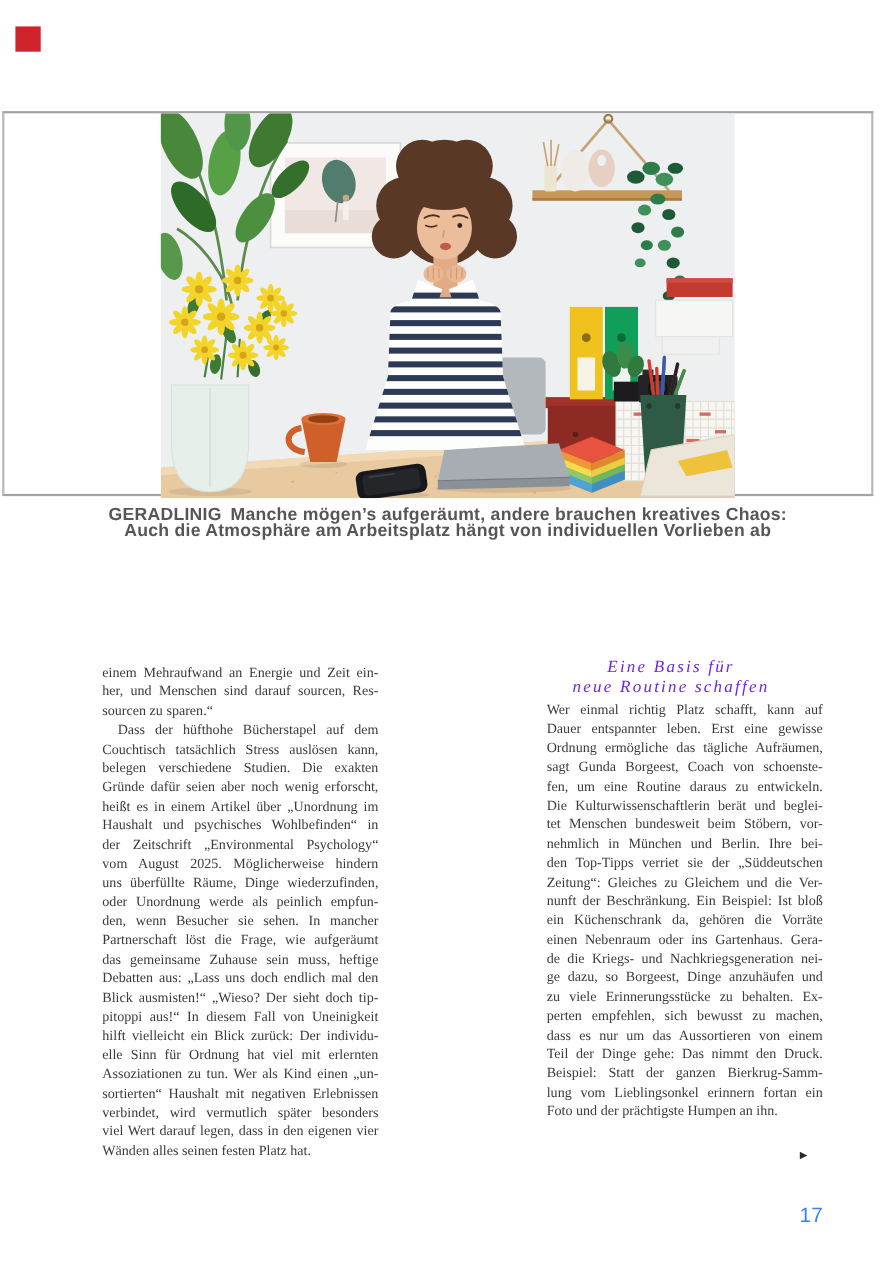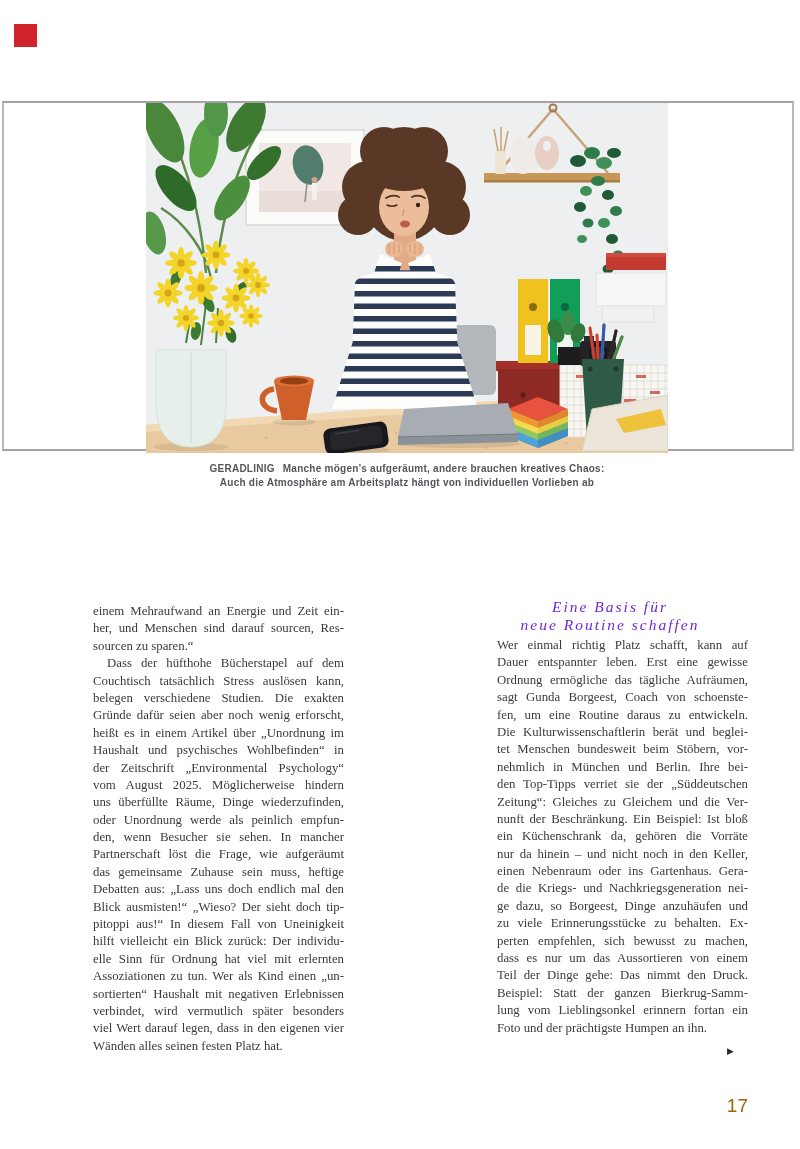--- a/index.html
+++ b/index.html
@@ -6,35 +6,35 @@
   .page{position:relative;width:800px;height:1149px;background:#ffffff;overflow:hidden;
         font-family:"Liberation Serif","DejaVu Serif",serif;}
   .red-square{position:absolute;left:14px;top:24px;width:23px;height:23px;background:#d0232b;}
   .photo-rule-frame{position:absolute;left:2px;top:101px;width:792px;height:350px;
         border-top:2px solid #a3a3a3;border-bottom:2px solid #a3a3a3;
         border-left:2px solid #b8b8b8;border-right:2px solid #b8b8b8;box-sizing:border-box;}
   .photo{position:absolute;left:146px;top:103px;width:522px;height:350px;overflow:hidden;}
   .photo svg{display:block;}
   .caption{position:absolute;left:60px;top:462px;width:694px;text-align:center;
         font-family:"Liberation Sans","DejaVu Sans",sans-serif;font-weight:bold;
-        font-size:10px;line-height:14px;color:#56565a;letter-spacing:.25px;}
+        font-size:16px;line-height:14px;color:#56565a;letter-spacing:.25px;}
   .cap-tag{padding-right:8px;}
   .col{position:absolute;width:276px;font-size:12.8px;line-height:17.4px;color:#3a3a3c;}
   .col-left{left:68px;top:603px;}
   .col-right{left:472px;top:598px;}
   .bodyline{text-align:justify;text-align-last:justify;height:17.4px;overflow:visible;margin-left:25px;}
   .bodyline.par-end{text-align-last:left;}
   .bodyline.par-indent{text-indent:14px;}
   .heading{margin:0 0 4px 0;font-weight:normal;font-style:italic;font-size:15.5px;
         line-height:17.5px;letter-spacing:2px;text-align:center;color:#6d28d9;}
   .h-line{display:block;}
   .cont-marker{position:absolute;left:727px;top:1046px;font-size:9px;color:#2b2b2b;
         font-family:"DejaVu Sans",sans-serif;}
   .page-number{position:absolute;left:700px;top:1095px;width:48px;text-align:right;
-        font-family:"Liberation Sans","DejaVu Sans",sans-serif;font-size:19px;color:#a16207;}
+        font-family:"Liberation Sans","DejaVu Sans",sans-serif;font-size:19px;color:#3b82f6;}
 </style>
 </head>
 <body>
 
 <div class="page">
 
   <div class="red-square" style="background-color: rgb(208, 35, 43);"></div>
 
   <div class="photo-rule-frame"></div>
 
@@ -366,21 +366,20 @@
         <div class="bodyline">Ordnung ermögliche das tägliche Aufräumen,</div>
         <div class="bodyline">sagt Gunda Borgeest, Coach von schoenste-</div>
         <div class="bodyline">fen, um eine Routine daraus zu entwickeln.</div>
         <div class="bodyline">Die Kulturwissenschaftlerin berät und beglei-</div>
         <div class="bodyline">tet Menschen bundesweit beim Stöbern, vor-</div>
         <div class="bodyline">nehmlich in München und Berlin. Ihre bei-</div>
         <div class="bodyline">den Top-Tipps verriet sie der „Süddeutschen</div>
         <div class="bodyline">Zeitung“: Gleiches zu Gleichem und die Ver-</div>
         <div class="bodyline">nunft der Beschränkung. Ein Beispiel: Ist bloß</div>
         <div class="bodyline">ein Küchenschrank da, gehören die Vorräte</div>
-        <div class="bodyline">nur da hinein – und nicht noch in den Keller,</div>
         <div class="bodyline">einen Nebenraum oder ins Gartenhaus. Gera-</div>
         <div class="bodyline">de die Kriegs- und Nachkriegsgeneration nei-</div>
         <div class="bodyline">ge dazu, so Borgeest, Dinge anzuhäufen und</div>
         <div class="bodyline">zu viele Erinnerungsstücke zu behalten. Ex-</div>
         <div class="bodyline">perten empfehlen, sich bewusst zu machen,</div>
         <div class="bodyline">dass es nur um das Aussortieren von einem</div>
         <div class="bodyline">Teil der Dinge gehe: Das nimmt den Druck.</div>
         <div class="bodyline">Beispiel: Statt der ganzen Bierkrug-Samm-</div>
         <div class="bodyline">lung vom Lieblingsonkel erinnern fortan ein</div>
         <div class="bodyline par-end">Foto und der prächtigste Humpen an ihn.</div>

